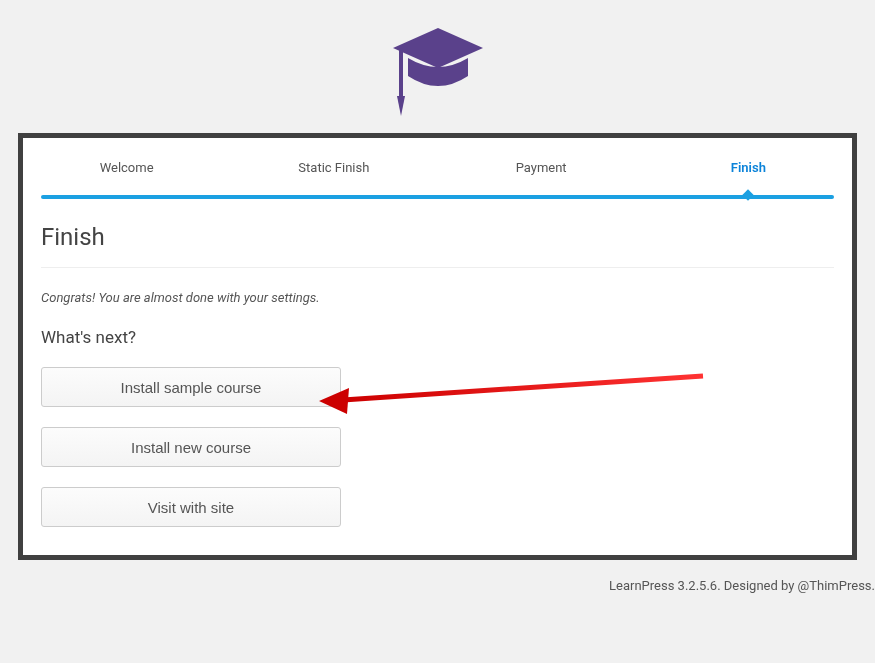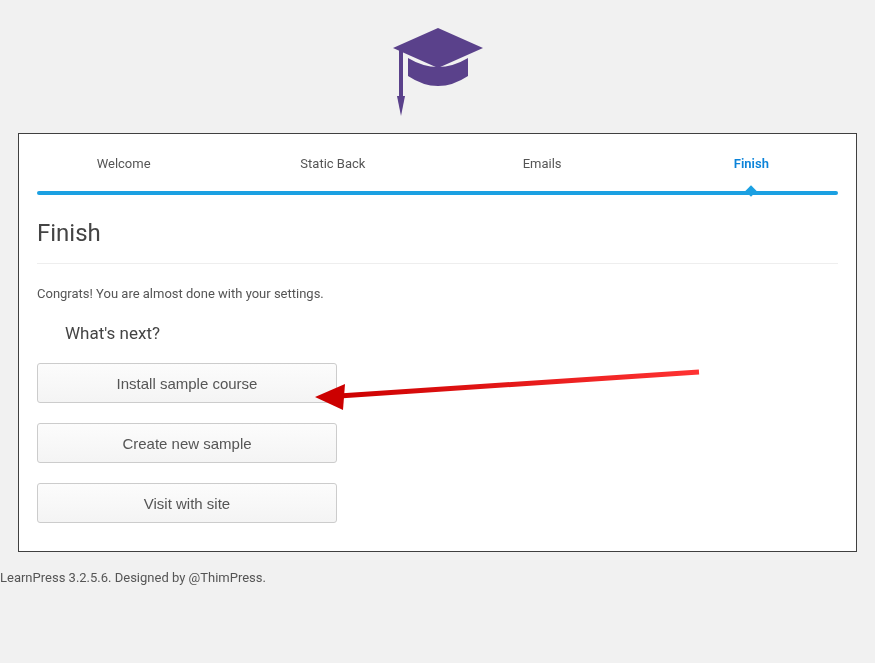--- a/index.html
+++ b/index.html
@@ -17,21 +17,21 @@
       text-align: center;
       padding-top: 18px;
       padding-bottom: 12px;
     }
     .logo {
       display: inline-block;
     }
     .card {
       background: #fff;
       margin: 0 18px;
-      border: 1px solid #404040;
+      border: 5px solid #404040;
       padding: 0 0 28px 0;
       position: relative;
     }
     .tabs {
       display: flex;
       justify-content: space-between;
       padding: 0;
       position: relative;
     }
     .tab {
@@ -71,27 +71,27 @@
       font-size: 24px;
       color: #444;
       font-weight: 400;
       padding-bottom: 16px;
       border-bottom: 1px solid #eee;
     }
     .congrats {
       padding-top: 22px;
       color: #555;
       font-size: 13px;
+      font-style: italic;
     }
     .sub-heading {
       padding-top: 22px;
       font-size: 17px;
       color: #444;
       font-weight: 400;
-      margin-left: 28px;
     }
     .button-stack {
       margin-top: 20px;
       display: flex;
       flex-direction: column;
       gap: 20px;
       width: 300px;
     }
     .action-btn {
       height: 40px;
@@ -102,21 +102,21 @@
       color: #555;
       cursor: pointer;
     }
     .arrow {
       position: absolute;
       top: 232px;
       left: 290px;
       pointer-events: none;
     }
     .footer {
-      text-align: left;
+      text-align: right;
       padding: 18px 0 0 0;
       color: #555;
       font-size: 13px;
     }
   </style>
 </head>
 <body>
 
 <div class="logo-wrap">
   <span class="logo">
@@ -128,35 +128,35 @@
         <polygon points="9,78 17,78 13,98"></polygon>
       </g>
     </svg>
   </span>
 </div>
 
 <div class="card">
 
   <div class="tabs">
     <div class="tab">Welcome</div>
-    <div class="tab">Static Back</div>
-    <div class="tab">Emails</div>
+    <div class="tab">Static Finish</div>
+    <div class="tab">Payment</div>
     <div class="tab active">Finish</div>
   </div>
 
   <div class="progress-bar"></div>
 
   <div class="content">
     <h1 class="page-title">Finish</h1>
     <p class="congrats">Congrats! You are almost done with your settings.</p>
     <p class="sub-heading">What's next?</p>
 
     <div class="button-stack">
       <button class="action-btn">Install sample course</button>
-      <button class="action-btn">Create new sample</button>
+      <button class="action-btn">Install new course</button>
       <button class="action-btn">Visit with site</button>
     </div>
   </div>
 
   <svg class="arrow" width="400" height="60" viewBox="0 0 400 60">
     <defs>
       <linearGradient id="redgrad" x1="0" y1="0" x2="1" y2="0">
         <stop offset="0%" stop-color="#cc0000"></stop>
         <stop offset="100%" stop-color="#ff3333"></stop>
       </linearGradient>

